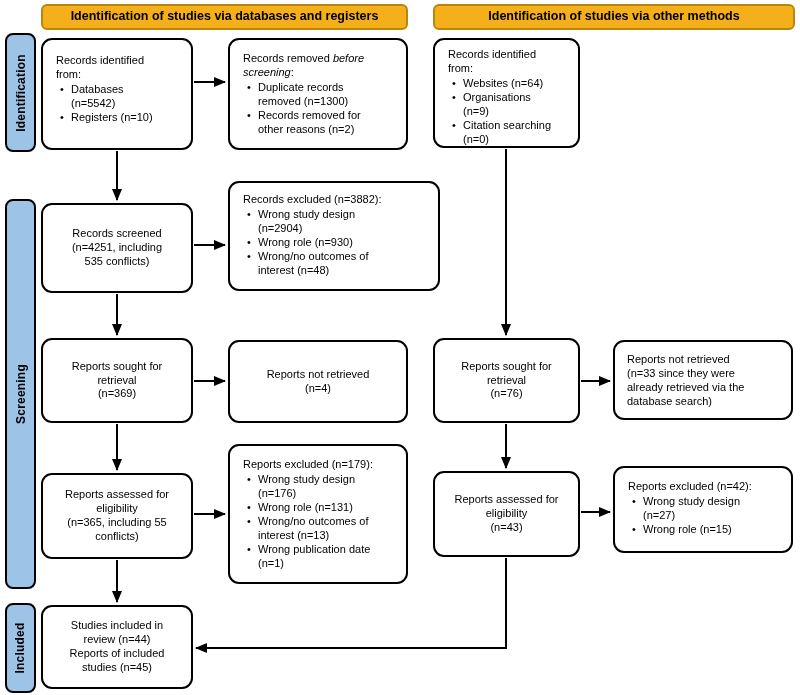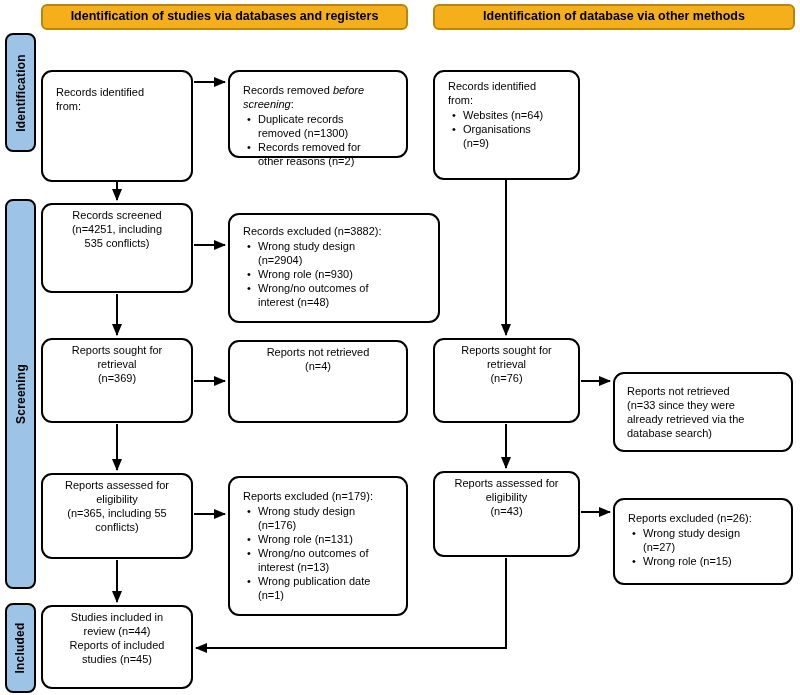--- a/index.html
+++ b/index.html
@@ -29,24 +29,24 @@
   .vtext{
     transform:rotate(-90deg);white-space:nowrap;
     font-size:12px;font-weight:bold;letter-spacing:0.2px;
   }
   .box{
     position:absolute;box-sizing:border-box;background:#ffffff;
     border:2px solid var(--box-border);border-radius:11px;
     font-size:11px;line-height:1.27;
   }
   .box.center{
-    display:flex;justify-content:center;
+    display:flex;align-items:center;justify-content:center;
     text-align:center;padding:4px 16px;
   }
-  .box.leftpad{padding:9px 10px 6px 12px;margin-top:32px;}
+  .box.leftpad{padding:9px 10px 6px 12px;}
   .pre{white-space:pre-line;}
   .box-title{margin:0 0 0 1px;}
   ul.bullets{margin:1px 0 0 0;padding:0 0 0 3px;list-style:none;}
   ul.bullets li{position:relative;padding-left:13px;white-space:pre-line;}
   ul.bullets li::before{content:"\2022";position:absolute;left:2px;top:0;}
 </style>
 </head>
 <body>
 
 <div id="diagram">
@@ -66,56 +66,63 @@
     <line x1="117" y1="560" x2="117" y2="602" stroke="#000" stroke-width="2" marker-end="url(#ah)"></line>
     <line x1="194" y1="514" x2="225" y2="514" stroke="#000" stroke-width="2" marker-end="url(#ah)"></line>
     <line x1="506" y1="149" x2="506" y2="335" stroke="#000" stroke-width="2" marker-end="url(#ah)"></line>
     <line x1="581" y1="381" x2="610" y2="381" stroke="#000" stroke-width="2" marker-end="url(#ah)"></line>
     <line x1="506" y1="424" x2="506" y2="468" stroke="#000" stroke-width="2" marker-end="url(#ah)"></line>
     <line x1="581" y1="512" x2="610" y2="512" stroke="#000" stroke-width="2" marker-end="url(#ah)"></line>
     <path d="M506,558 L506,648 L196,648" fill="none" stroke="#000" stroke-width="2" marker-end="url(#ah)"></path>
   </svg>
 
   <div class="hdr" style="left:41px;top:4px;width:367px;height:26px">Identification of studies via databases and registers</div>
-  <div class="hdr" style="left:433px;top:4px;width:362px;height:26px">Identification of database via other methods</div>
+  <div class="hdr" style="left:433px;top:4px;width:362px;height:26px">Identification of studies via other methods</div>
 
   <div class="stage-label" style="left:5px;top:33px;width:31px;height:119px">
     <span class="vtext">Identification</span>
   </div>
   <div class="stage-label" style="left:5px;top:199px;width:31px;height:390px">
     <span class="vtext">Screening</span>
   </div>
   <div class="stage-label" style="left:5px;top:603px;width:31px;height:90px">
     <span class="vtext">Included</span>
   </div>
 
   <div class="box leftpad" style="left:41px;top:38px;width:152px;height:112px;padding-top:14px">
     <div class="box-title pre">Records identified
 from:</div>
-  </div>
-
-  <div class="box leftpad" style="left:228px;top:38px;width:180px;height:88px;padding-top:12px">
+    <ul class="bullets">
+      <li>Databases
+(n=5542)</li>
+      <li>Registers (n=10)</li>
+    </ul>
+  </div>
+
+  <div class="box leftpad" style="left:228px;top:38px;width:180px;height:112px;padding-top:12px">
     <div class="box-title">
       <span>Records removed </span><i>before screening</i><span>:</span>
     </div>
     <ul class="bullets">
       <li>Duplicate records
 removed (n=1300)</li>
       <li>Records removed for
 other reasons (n=2)</li>
     </ul>
   </div>
 
   <div class="box leftpad" style="left:433px;top:38px;width:147px;height:110px;padding-top:8px">
     <div class="box-title pre">Records identified
 from:</div>
     <ul class="bullets">
       <li>Websites (n=64)</li>
       <li>Organisations
 (n=9)</li>
+      <li>Citation searching
+(n=0)</li>
     </ul>
   </div>
 
   <div class="box center" style="left:41px;top:203px;width:152px;height:90px">
     <div class="pre">Records screened
 (n=4251, including
 535 conflicts)</div>
   </div>
 
   <div class="box leftpad" style="left:228px;top:181px;width:212px;height:110px;padding-top:10px">
@@ -173,21 +180,21 @@
     </ul>
   </div>
 
   <div class="box center" style="left:433px;top:471px;width:147px;height:86px">
     <div class="pre">Reports assessed for
 eligibility
 (n=43)</div>
   </div>
 
   <div class="box leftpad" style="left:613px;top:466px;width:180px;height:87px;padding-top:12px">
-    <div class="box-title">Reports excluded (n=26):</div>
+    <div class="box-title">Reports excluded (n=42):</div>
     <ul class="bullets">
       <li>Wrong study design
 (n=27)</li>
       <li>Wrong role (n=15)</li>
     </ul>
   </div>
 
   <div class="box center" style="left:41px;top:605px;width:152px;height:84px">
     <div class="pre">Studies included in
 review (n=44)

